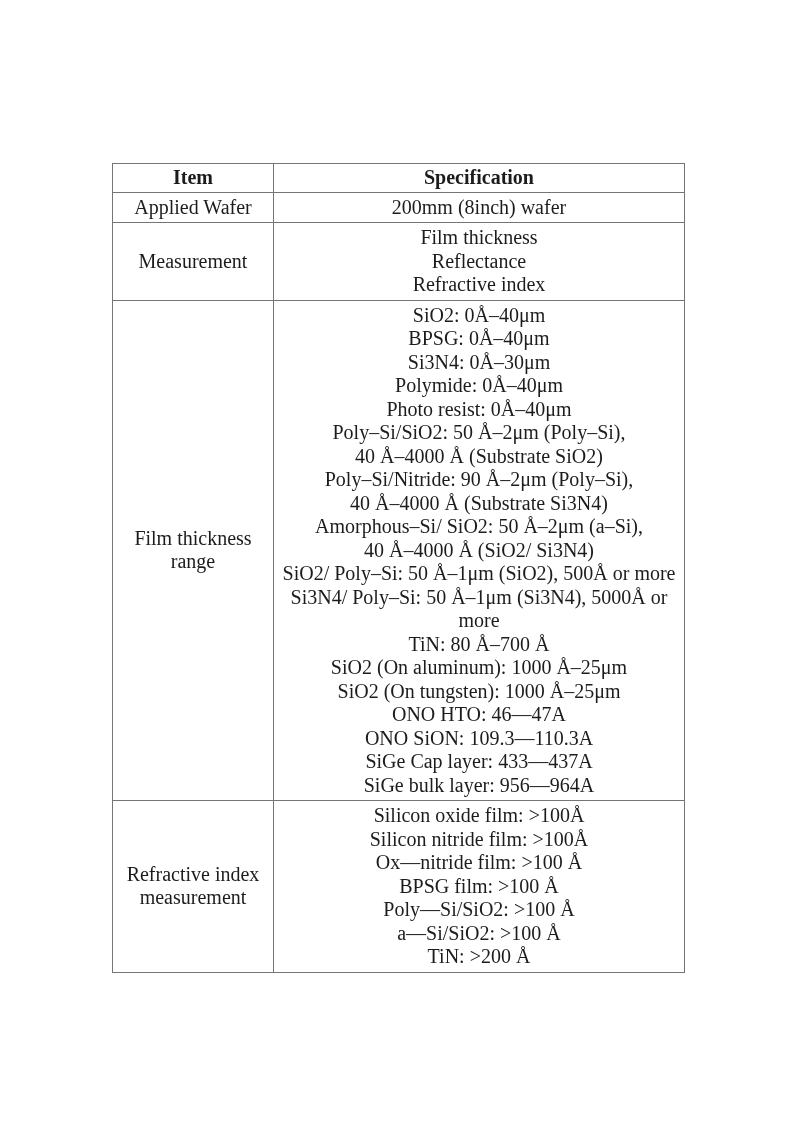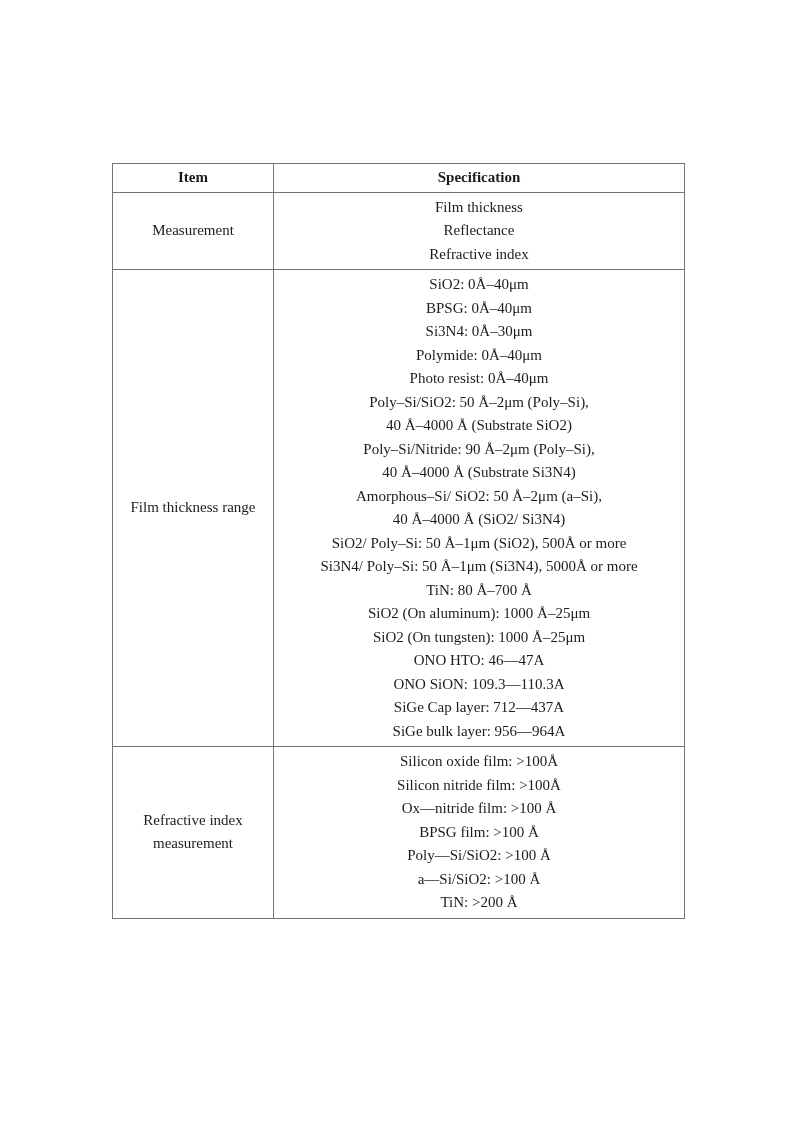--- a/index.html
+++ b/index.html
@@ -16,21 +16,21 @@
     color: #1c1c1c;
     overflow: hidden;
   }
   table.spec-table {
     position: absolute;
     left: 112px;
     top: 163px;
     width: 572px;
     border-collapse: collapse;
     table-layout: fixed;
-    font-size: 15px;
+    font-size: 20px;
     padding-left: 37px;
   }
   table.spec-table th,
   table.spec-table td {
     border: 1px solid #757575;
     vertical-align: middle;
     text-align: center;
     padding: 3px 4px;
     line-height: 23.5px;
   }
@@ -52,20 +52,26 @@
       <col class="spec-col">
     </colgroup>
     <thead>
       <tr>
         <th>Item</th>
         <th>Specification</th>
       </tr>
     </thead>
     <tbody id="table-body">
         <tr>
+          <td class="item-cell">Applied Wafer</td>
+          <td class="spec-cell">
+            <div class="spec-line">200mm (8inch) wafer</div>
+          </td>
+        </tr>
+        <tr>
           <td class="item-cell">Measurement</td>
           <td class="spec-cell">
             <div class="spec-line">Film thickness</div>
             <div class="spec-line">Reflectance</div>
             <div class="spec-line">Refractive index</div>
           </td>
         </tr>
         <tr>
           <td class="item-cell">Film thickness range</td>
           <td class="spec-cell">
@@ -80,21 +86,21 @@
             <div class="spec-line">40 Å–4000 Å (Substrate Si3N4)</div>
             <div class="spec-line">Amorphous–Si/ SiO2: 50 Å–2μm (a–Si),</div>
             <div class="spec-line">40 Å–4000 Å (SiO2/ Si3N4)</div>
             <div class="spec-line">SiO2/ Poly–Si: 50 Å–1μm (SiO2), 500Å or more</div>
             <div class="spec-line">Si3N4/ Poly–Si: 50 Å–1μm (Si3N4), 5000Å or more</div>
             <div class="spec-line">TiN: 80 Å–700 Å</div>
             <div class="spec-line">SiO2 (On aluminum): 1000 Å–25μm</div>
             <div class="spec-line">SiO2 (On tungsten): 1000 Å–25μm</div>
             <div class="spec-line">ONO HTO: 46—47A</div>
             <div class="spec-line">ONO SiON: 109.3—110.3A</div>
-            <div class="spec-line">SiGe Cap layer: 712—437A</div>
+            <div class="spec-line">SiGe Cap layer: 433—437A</div>
             <div class="spec-line">SiGe bulk layer: 956—964A</div>
           </td>
         </tr>
         <tr>
           <td class="item-cell">Refractive index measurement</td>
           <td class="spec-cell">
             <div class="spec-line">Silicon oxide film: &gt;100Å</div>
             <div class="spec-line">Silicon nitride film: &gt;100Å</div>
             <div class="spec-line">Ox—nitride film: &gt;100 Å</div>
             <div class="spec-line">BPSG film: &gt;100 Å</div>

